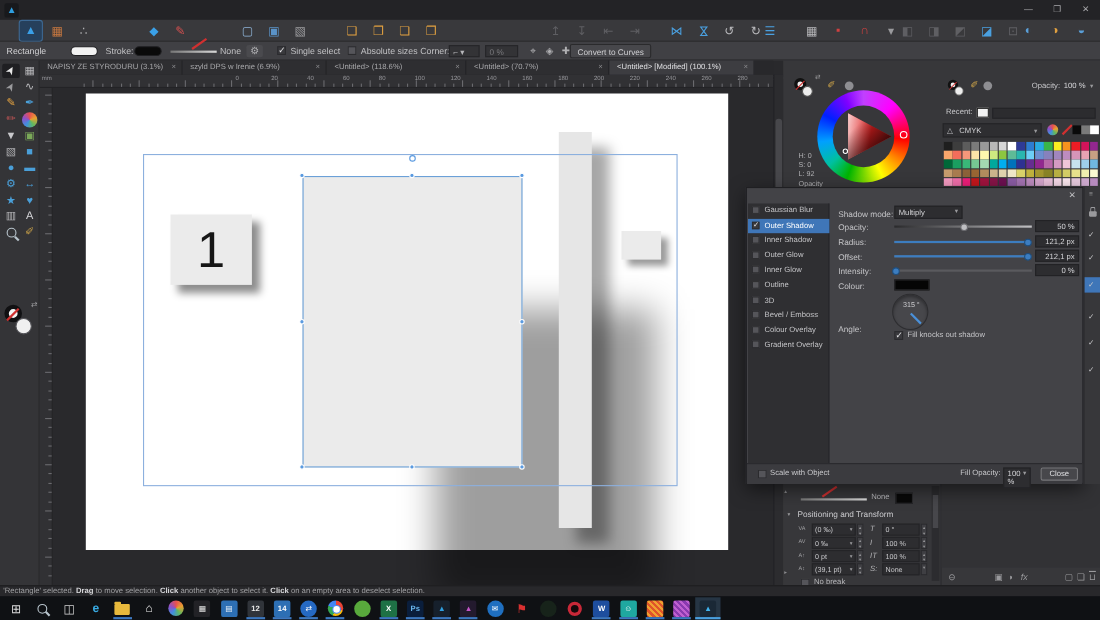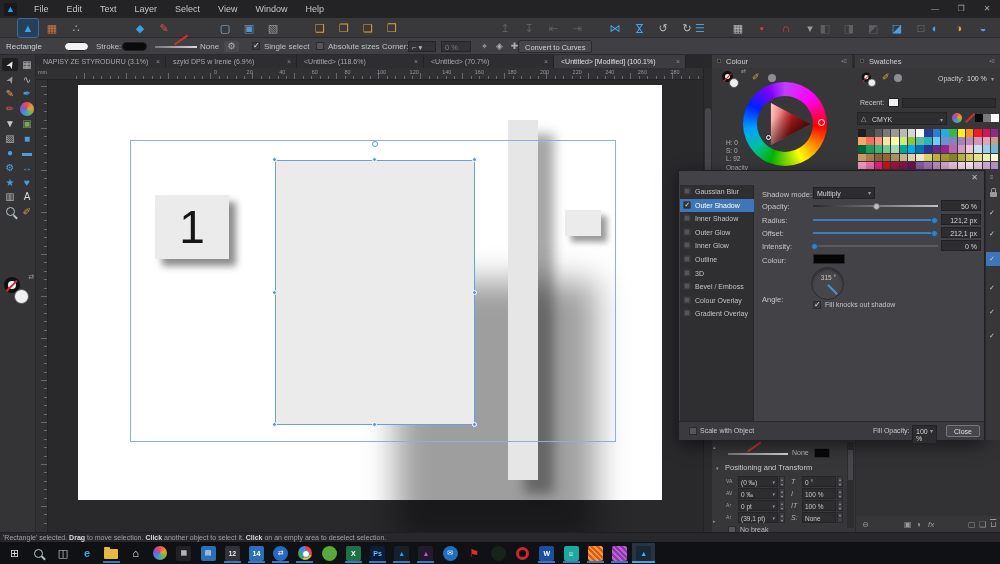--- a/index.html
+++ b/index.html
@@ -140,30 +140,20 @@
   .target{width:13px;height:13px;border-radius:50%;background:#15090b;border:3px solid #c82838}
   .stripes{width:15px;height:15px;border-radius:2px}
 </style>
 </head>
 <body>
 
 <div class="app">
 
   <div class="titlebar">
     <span class="app-logo">▲</span>
-    <div id="menubar" style="display:flex">
-        <span class="menu-item">File</span>
-        <span class="menu-item">Edit</span>
-        <span class="menu-item">Text</span>
-        <span class="menu-item">Layer</span>
-        <span class="menu-item">Select</span>
-        <span class="menu-item">View</span>
-        <span class="menu-item">Window</span>
-        <span class="menu-item">Help</span>
-      </div>
     <div class="win-controls">
       <span class="win-btn">—</span>
       <span class="win-btn">❐</span>
       <span class="win-btn">✕</span>
     </div>
   </div>
 
   <div class="toolbar2" id="toolbar2">
       <div class="tb-group" style="left: 18px;">
         <span class="tb-btn active">
@@ -576,32 +566,20 @@
           <span class="handle" style="left: 394px; top: 337px;"></span>
           <span class="rot-handle" style="left: 294px; top: 56px;"></span>
         </div>
     </div>
   </div>
   <div class="vscroll">
       <div class="thumb"></div>
     </div>
 
   <div class="rpanels"></div>
-  <div class="ptabrow">
-    <div class="ptab" style="left:0;width:140px">
-      <span class="pdot"></span>
-      <span>Colour</span>
-      <span class="pm">▪≡</span>
-    </div>
-    <div class="ptab" style="left:143px;width:145px">
-      <span class="pdot"></span>
-      <span>Swatches</span>
-      <span class="pm">▪≡</span>
-    </div>
-  </div>
 
   <div>
     <div class="mini-circles" style="left:722px;top:71px">
       <span class="a"></span>
         <span class="b"></span>
       <span class="s">⇄</span>
     </div>
     <span class="abs eyed" style="left:752px;top:72px">✐</span>
     <span class="abs gcirc" style="left:768px;top:74px"></span>
     <div class="ringwheel"></div>

